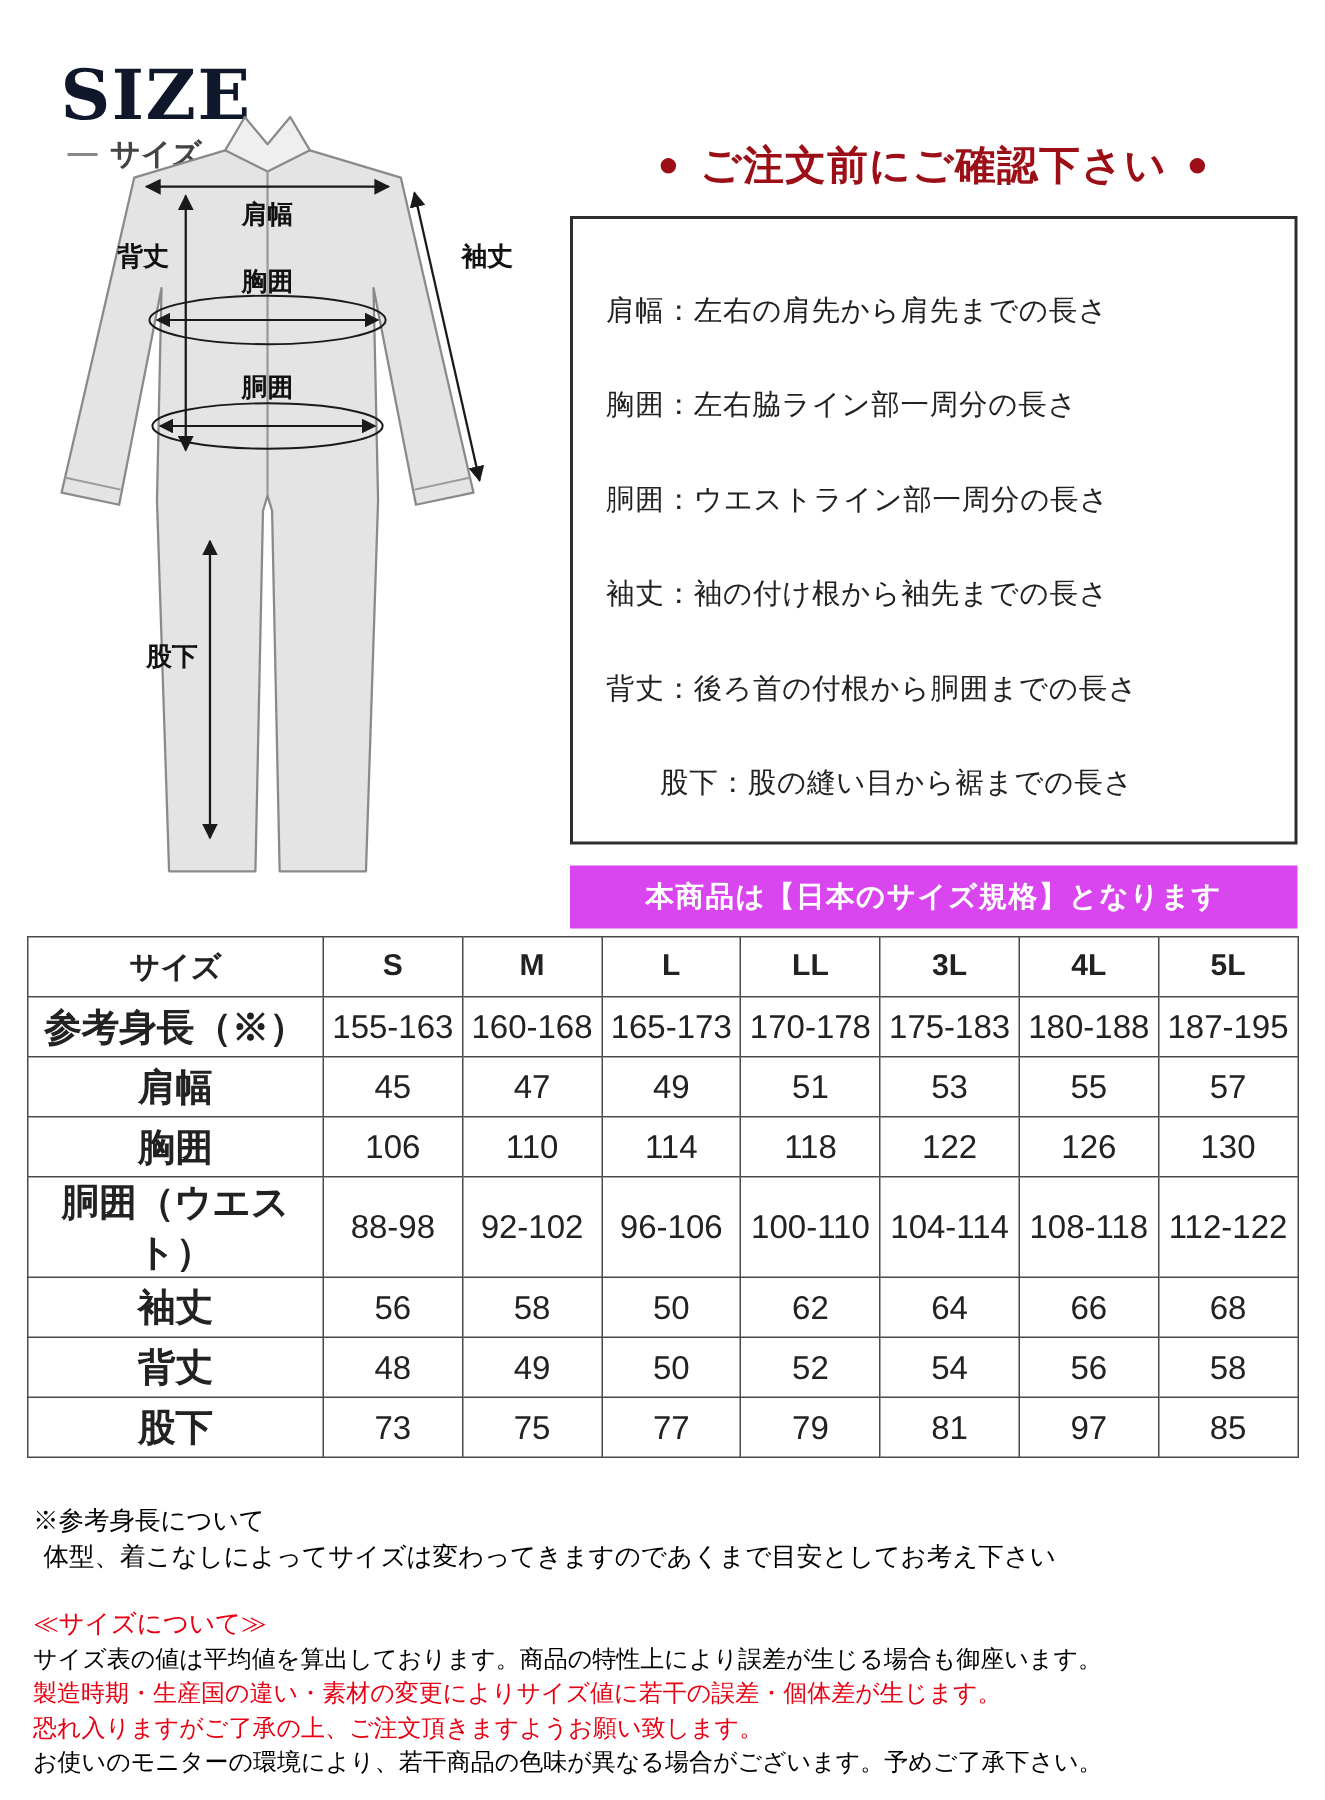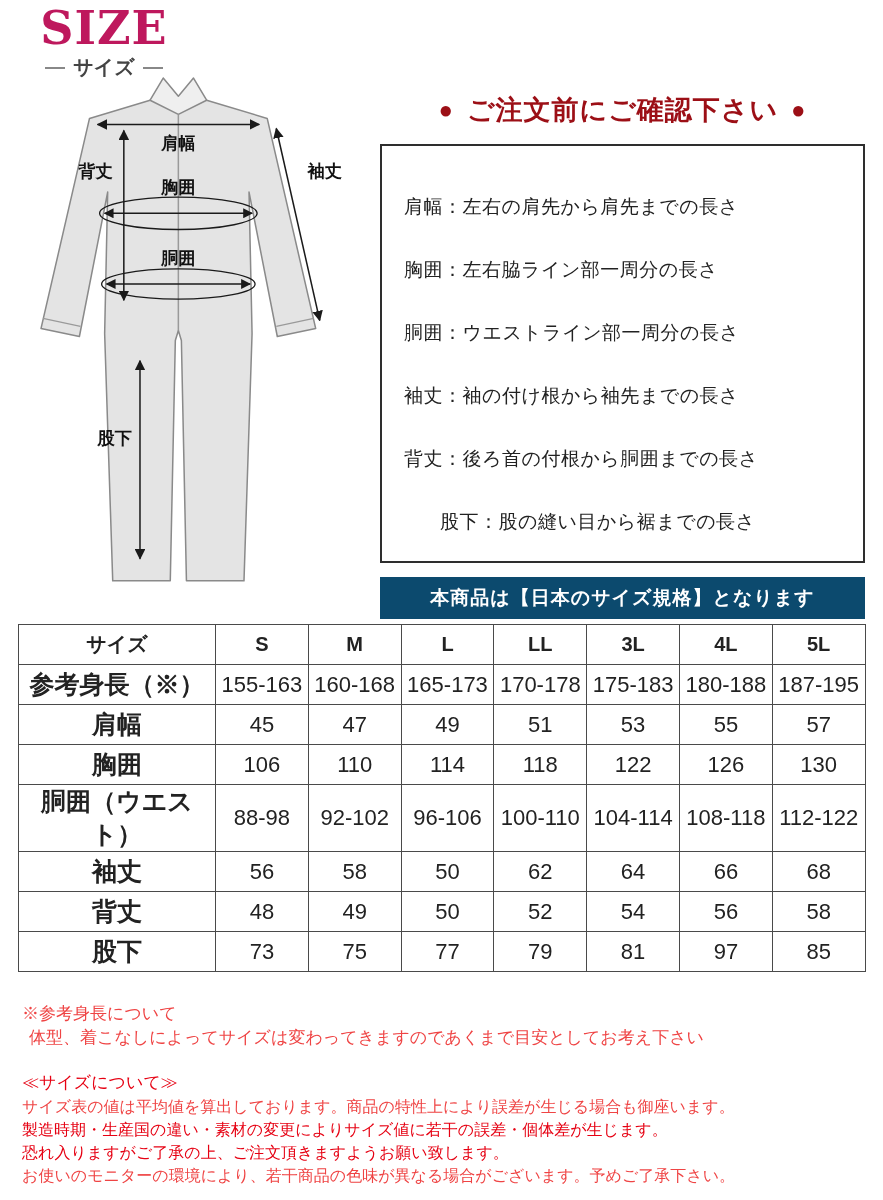--- a/index.html
+++ b/index.html
@@ -9,21 +9,21 @@
     font-family:"Liberation Sans", sans-serif;
     color:#222;
   }
   .page { position:relative; width:883px; height:1200px; background:#fff; overflow:hidden; }
 
   
   .size-header { position:absolute; left:38px; top:4px; width:132px; text-align:center; }
   .size-title {
     font-family:"DejaVu Serif", serif;
     font-weight:bold; font-size:46px; line-height:1.05;
-    color:#be185d; letter-spacing:1px;
+    color:#0f172a; letter-spacing:1px;margin-top:35px;
   }
   .size-subtitle {
     display:flex; align-items:center; justify-content:center; gap:8px;
     font-size:20px; color:#444; margin-top:2px; font-weight:bold;
   }
   .size-subtitle::before, .size-subtitle::after { content:""; width:20px; height:2px; background:#888; }
 
   
   .diagram { position:absolute; left:16px; top:76px; }
   svg text { font-family:"Liberation Sans", sans-serif; }
@@ -33,41 +33,41 @@
   .confirm-title {
     display:flex; align-items:center; justify-content:center; gap:13px;
     color:#9c0f16; font-size:27px; font-weight:bold; letter-spacing:1px;
   }
   .confirm-dot { font-size:24px; line-height:1; }
   .confirm-box { margin-top:16px; border:2px solid #2e2e2e; padding:48px 22px 26px 22px; }
   .confirm-list { list-style:none; }
   .confirm-item { font-size:19px; color:#222; margin-bottom:37px; letter-spacing:0.5px; }
   .confirm-item:last-child { margin-bottom:0;margin-left:36px; }
   .standard-bar {
-    margin-top:14px; background:#0c4a6e; color:#fff;
+    margin-top:14px; background:#d946ef; color:#fff;
     font-weight:bold; font-size:19px; text-align:center; padding:8px 0;
     letter-spacing:1px;
   }
 
   
   .size-table {
     position:absolute; left:18px; top:624px; width:847px;
     border-collapse:collapse; table-layout:fixed; background:#fff;
   }
   .size-table th, .size-table td {
     border:1px solid #4a4a4a; text-align:center; vertical-align:middle;
     height:40px; background:#fff; padding:0 2px;
   }
   .size-table thead th { font-size:20px; font-weight:bold; }
   .size-table tbody th { font-size:25px; font-weight:bold; }
   .size-table tbody td { font-size:22px; font-weight:normal; }
 
   
   .notes { position:absolute; left:22px; top:1002px; width:845px; }
-  .note-line { font-size:17px; line-height:24px; color:#ef4444; }
+  .note-line { font-size:17px; line-height:24px; color:#000000; }
   .note-indent { padding-left:7px; }
   .note-gap { height:21px; }
   .note-small { font-size:16px; line-height:23px; }
   .red { color:#e60012; }
 </style>
 </head>
 <body>
 
 <div class="page">
 

